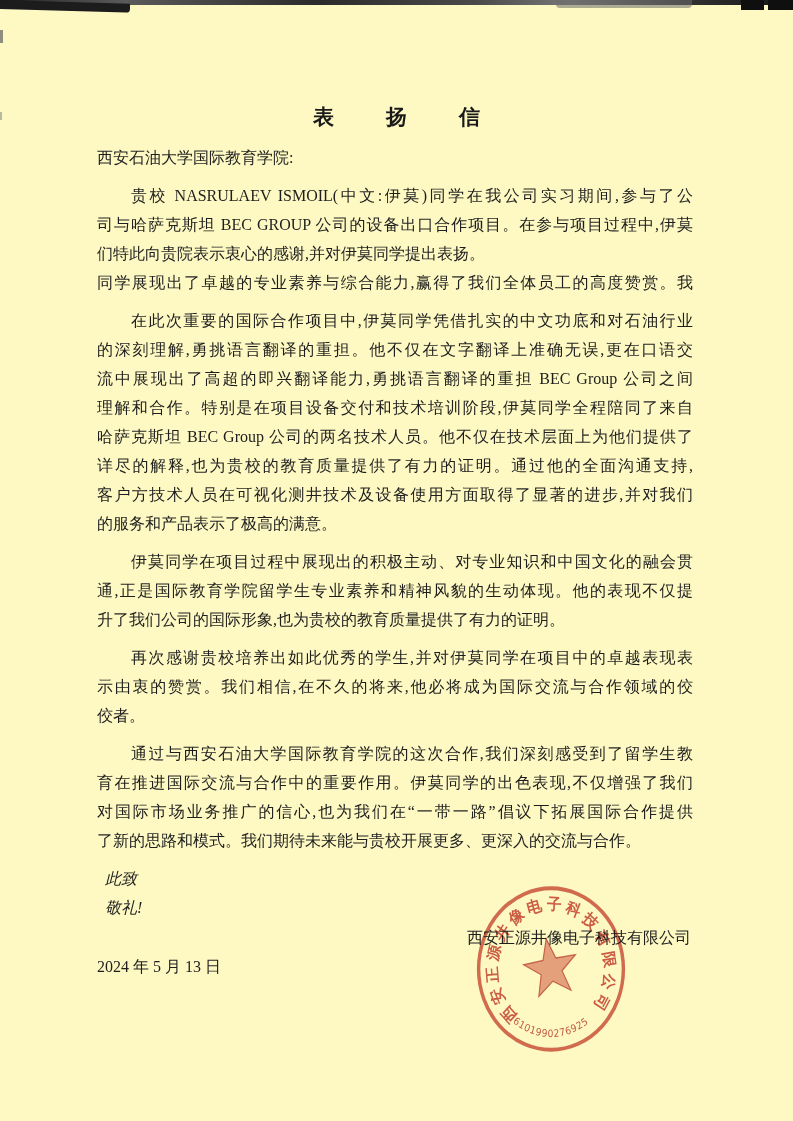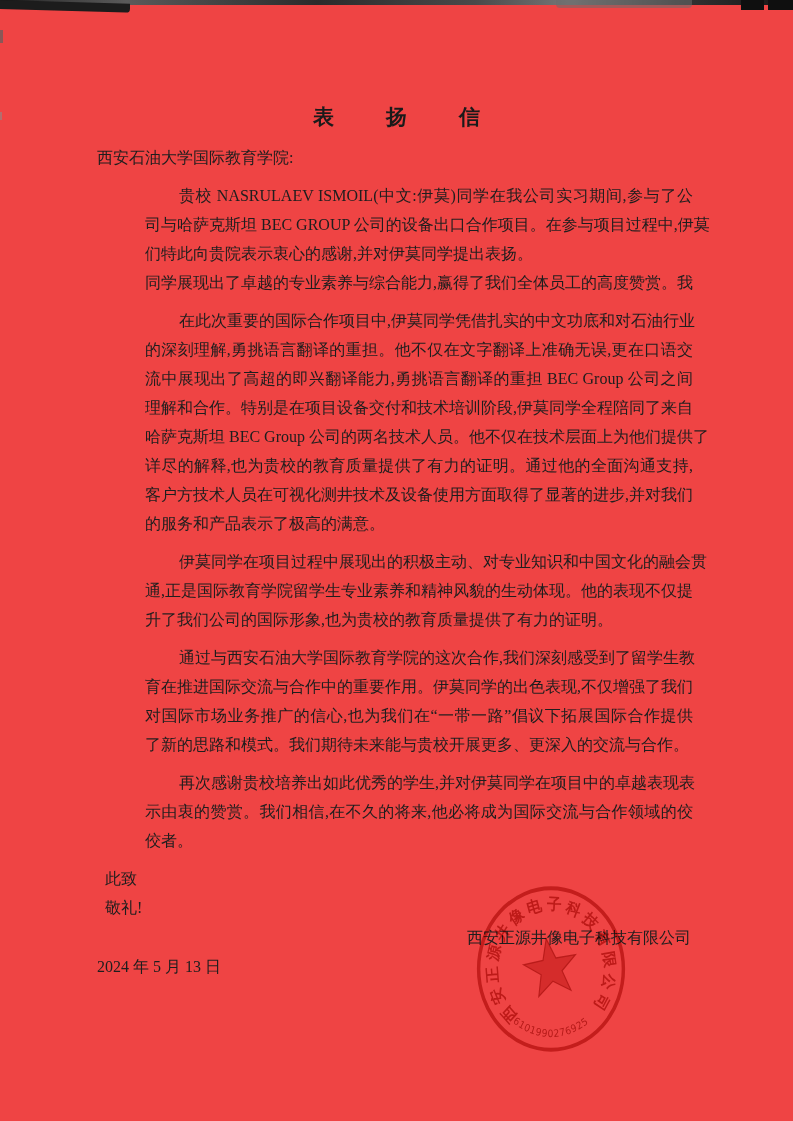--- a/index.html
+++ b/index.html
@@ -6,21 +6,21 @@
   body {
     width:793px; height:1121px;
     background:#ffffff;
     position:relative;
     overflow:hidden;
     font-family:"Liberation Serif","DejaVu Serif",serif;
     color:#1e1e1e;
   }
   .paper {
     position:absolute; inset:0;
-    background:#ef4444;
+    background:#fef9c3;
   }
   
   .scan-strip {
     position:absolute; top:0; left:0; width:793px; height:5px;
     background:linear-gradient(to right,#0e0e0e 0%,#3a3a3a 6%,#5a5a5a 16%,#2b2b2b 40%,#4a4a4a 60%,#777 72%,#333 86%,#151515 100%);
   }
   .scan-wedge-left {
     position:absolute; top:0; left:0; width:130px; height:9px;
     background:#1c1c1c; transform:skewY(1.6deg); transform-origin:left top;
     border-bottom-right-radius:4px;
@@ -48,26 +48,25 @@
     position:absolute; top:143px; left:97px; width:596px;
     font-size:16px; line-height:29px;
   }
   .salutation { height:29px; line-height:29px; }
   .paragraphs { margin-top:9px; }
   .para { margin-bottom:9px; }
   .line {
     height:29px; line-height:29px;
     text-align:justify; text-align-last:justify;
     white-space:nowrap;
-    margin-left:48px;
   }
   .line.last { text-align-last:left; white-space:normal; }
   .line.first { text-indent:34px; }
 
-  .closing { margin-top:3px; padding-left:8px; }
+  .closing { margin-top:3px; padding-left:8px;font-style:italic; }
   .closing div { height:29px; line-height:29px; }
 
   .signature { margin-top:1px; }
   .sig-company { height:29px; line-height:29px; text-align:right; padding-right:2px; }
   .sig-date { height:29px; line-height:29px; text-align:left; padding-right:16px; }
 
   .stamp {
     position:absolute; left:474px; top:884px;
     width:154px; height:170px;
     mix-blend-mode:multiply;
@@ -110,29 +109,29 @@
           <div class="line">详尽的解释,也为贵校的教育质量提供了有力的证明。通过他的全面沟通支持,</div>
           <div class="line">客户方技术人员在可视化测井技术及设备使用方面取得了显著的进步,并对我们</div>
           <div class="line last">的服务和产品表示了极高的满意。</div>
         </div>
         <div class="para">
           <div class="line first">伊莫同学在项目过程中展现出的积极主动、对专业知识和中国文化的融会贯</div>
           <div class="line">通,正是国际教育学院留学生专业素养和精神风貌的生动体现。他的表现不仅提</div>
           <div class="line last">升了我们公司的国际形象,也为贵校的教育质量提供了有力的证明。</div>
         </div>
         <div class="para">
+          <div class="line first">再次感谢贵校培养出如此优秀的学生,并对伊莫同学在项目中的卓越表现表</div>
+          <div class="line">示由衷的赞赏。我们相信,在不久的将来,他必将成为国际交流与合作领域的佼</div>
+          <div class="line last">佼者。</div>
+        </div>
+        <div class="para">
           <div class="line first">通过与西安石油大学国际教育学院的这次合作,我们深刻感受到了留学生教</div>
           <div class="line">育在推进国际交流与合作中的重要作用。伊莫同学的出色表现,不仅增强了我们</div>
           <div class="line">对国际市场业务推广的信心,也为我们在“一带一路”倡议下拓展国际合作提供</div>
           <div class="line last">了新的思路和模式。我们期待未来能与贵校开展更多、更深入的交流与合作。</div>
-        </div>
-        <div class="para">
-          <div class="line first">再次感谢贵校培养出如此优秀的学生,并对伊莫同学在项目中的卓越表现表</div>
-          <div class="line">示由衷的赞赏。我们相信,在不久的将来,他必将成为国际交流与合作领域的佼</div>
-          <div class="line last">佼者。</div>
         </div>
       </div>
 
     <div class="closing">
       <div>此致</div>
       <div>敬礼!</div>
     </div>
 
     <div class="signature">
       <div class="sig-company">西安正源井像电子科技有限公司</div>

